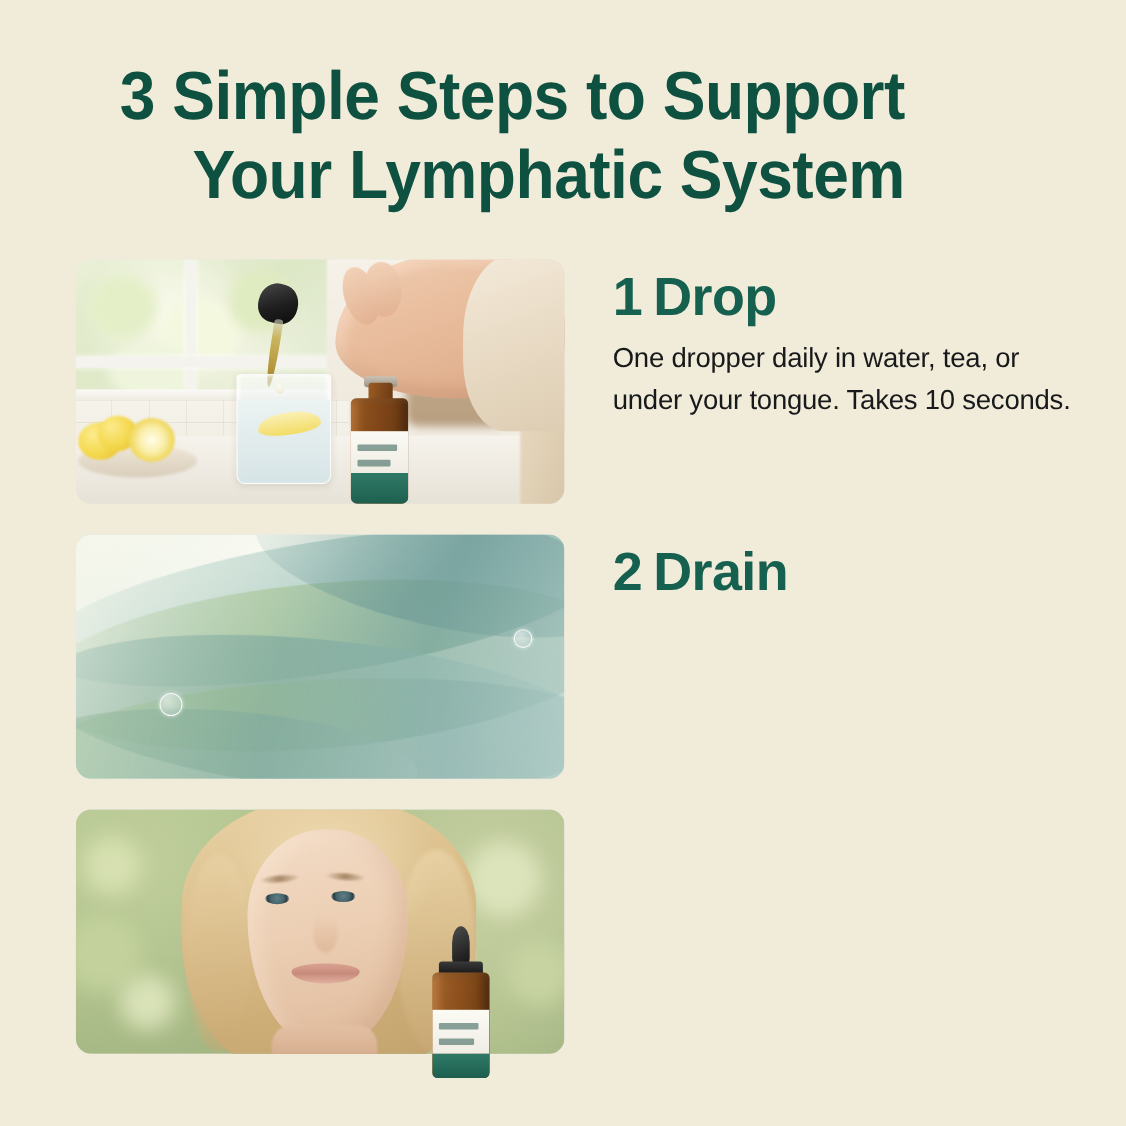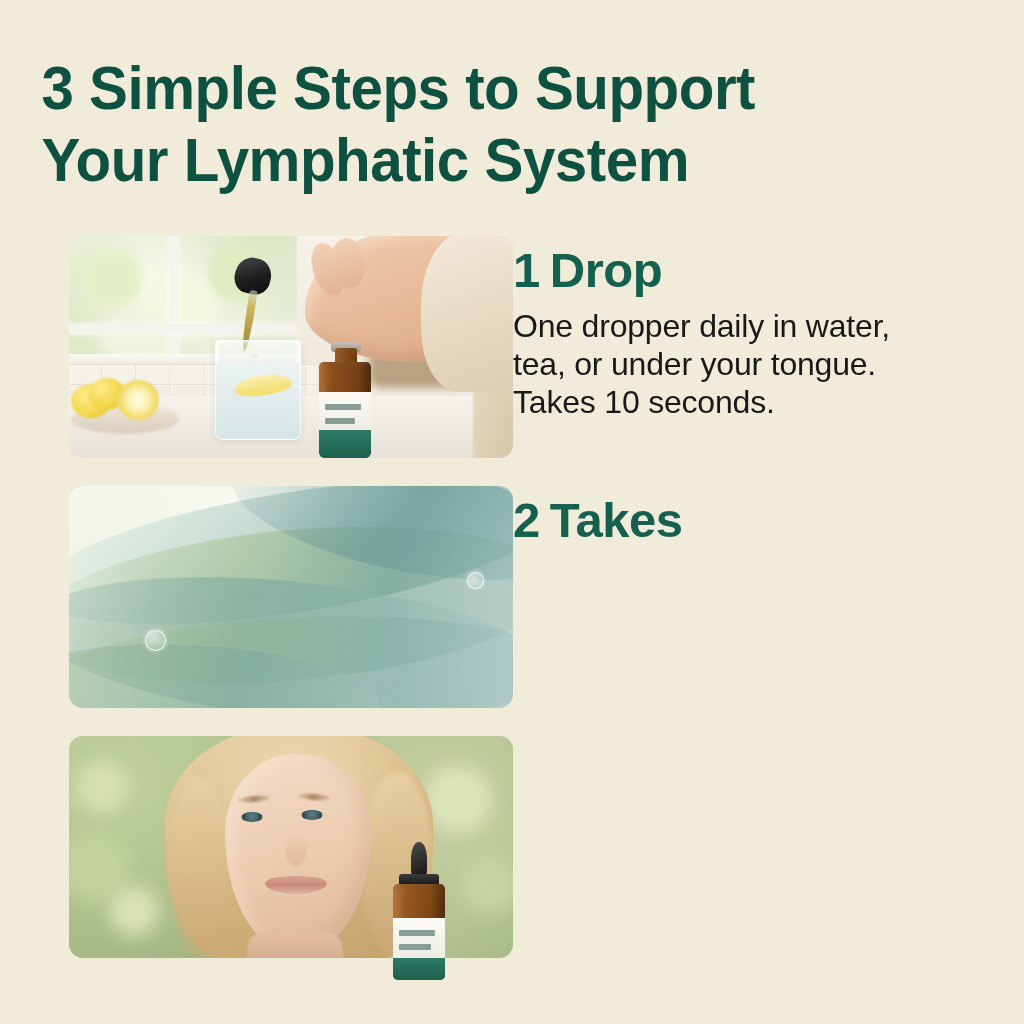--- a/index.html
+++ b/index.html
@@ -17,24 +17,24 @@
 
   .page {
     position: absolute;
     inset: 0;
     background: #F1EBDA;
   }
 
   
   .title-block {
     position: absolute;
-    left: 16px;
+    left: 0;
     top: 52px;
     width: 848px;
-    text-align: left;
+    text-align: right;
   }
   .title-line {
     font-family: "Liberation Sans Narrow", "Liberation Sans", sans-serif;
     font-weight: bold;
     font-size: 62px;
     line-height: 72px;
     letter-spacing: -0.5px;
     color: #0F5140;
     transform: scaleX(0.94);
     transform-origin: center;
@@ -69,40 +69,41 @@
   }
   .thumb.overflow-visible { overflow: visible; }
   .thumb.overflow-visible .thumb-inner {
     position: absolute;
     inset: 0;
     border-radius: 14px;
     overflow: hidden;
   }
 
   .step-text {
+    margin-left: 44px;
     padding-top: 6px;
     width: 420px;
   }
   .step-heading {
     font-family: "Liberation Sans", sans-serif;
     font-weight: bold;
     font-size: 49px;
     line-height: 56px;
     color: #15604F;
     letter-spacing: -0.5px;
     white-space: nowrap;
   }
   .step-num {
     display: inline-block;
     margin-right: 10px;
   }
   .step-body {
     margin-top: 9px;
     font-family: "Liberation Sans", sans-serif;
-    font-size: 32px;
+    font-size: 25px;
     line-height: 38px;
     color: #17191A;
     letter-spacing: -0.2px;
   }
 
   
   .img1 {
     position: absolute;
     inset: 0;
     background:
@@ -516,21 +517,21 @@
           <div class="wave" style="top:132px;height:120px;background:linear-gradient(95deg, rgba(176,206,160,0.35) 0%, rgba(146,184,140,0.45) 34%, rgba(132,172,166,0.5) 70%, rgba(176,206,200,0.25) 100%);transform:rotate(-3deg);"></div>
           <div class="wave" style="top:-26px;height:110px;left:36%;width:78%;background:linear-gradient(120deg, rgba(120,164,160,0.0) 0%, rgba(104,150,148,0.55) 50%, rgba(150,188,182,0.3) 100%);transform:rotate(12deg);"></div>
           <div class="wave" style="top:160px;height:90px;left:-10%;width:80%;background:linear-gradient(100deg, rgba(150,186,150,0.4) 0%, rgba(124,166,160,0.5) 60%, rgba(178,206,200,0.2) 100%);transform:rotate(4deg);"></div>
           <div class="bubble" style="left:76px;top:144px;width:19px;height:19px;"></div>
           <div class="bubble" style="left:398px;top:86px;width:15px;height:15px;"></div>
         </div>
       </div>
 
       <div class="step-text">
         <div class="step-heading">
-          <span class="step-num">2</span><span>Takes</span>
+          <span class="step-num">2</span><span>Drain</span>
         </div>
       </div>
     </div>
 
     <div class="step-row">
       <div class="thumb overflow-visible">
         <div class="thumb-inner">
           <div class="img3">
             <div class="bokeh" style="left:6px;top:24px;width:54px;height:54px;background:#D6E0B0;"></div>
             <div class="bokeh" style="left:-10px;top:96px;width:70px;height:70px;background:#C3D29C;"></div>

